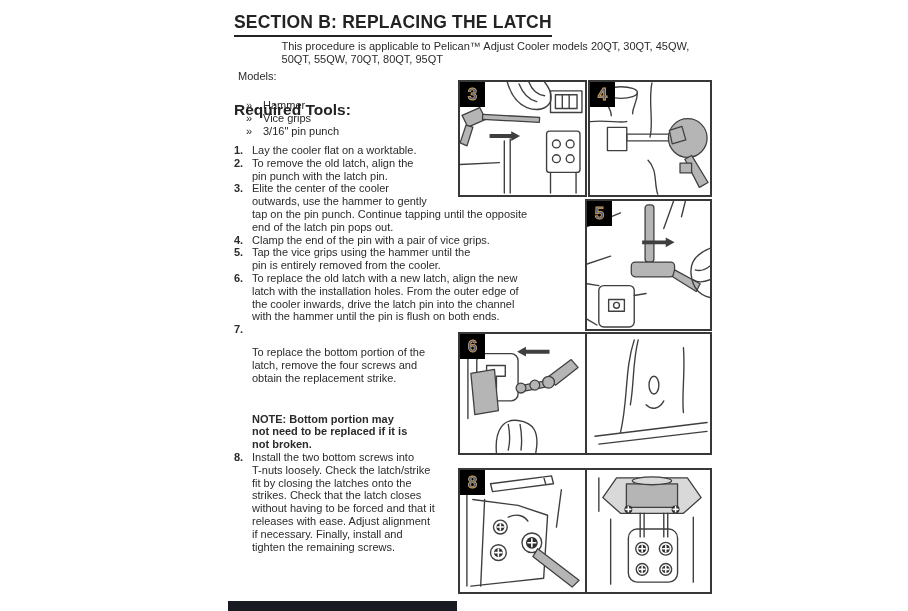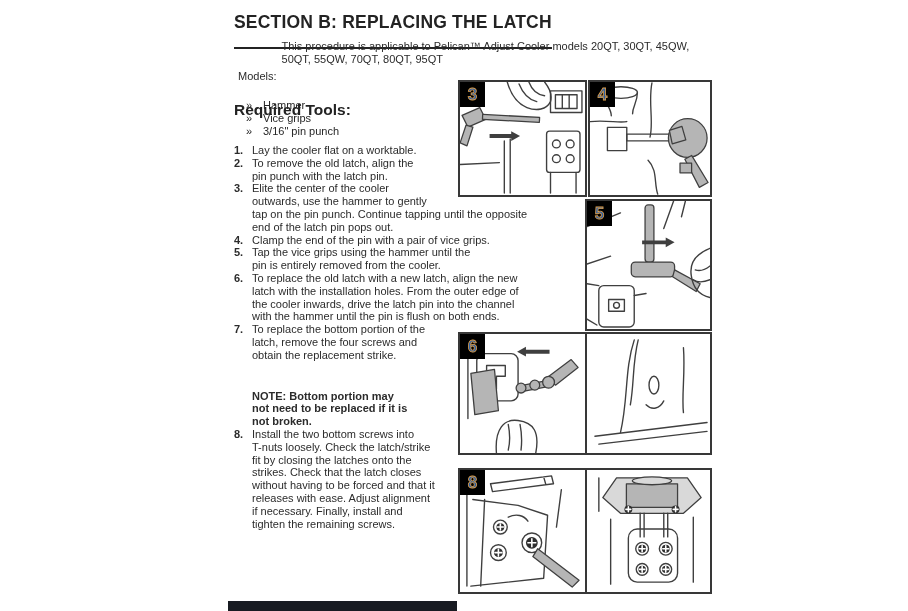--- a/index.html
+++ b/index.html
@@ -7,21 +7,21 @@
     width:908px;height:611px;position:relative;overflow:hidden;
     background:#ffffff;color:#262626;
     font-family:"Liberation Sans","DejaVu Sans",sans-serif;
     -webkit-font-smoothing:antialiased;
   }
   .abs{position:absolute;}
   
   .doc-title{
     left:234px;top:12px;
     font-size:17.5px;font-weight:bold;letter-spacing:.2px;color:#232323;
-    border-bottom:2.5px solid #232323;padding-bottom:14px;display:inline-block;
+    border-bottom:2.5px solid #232323;padding-bottom:2px;display:inline-block;
   }
   .models{left:238px;top:40px;font-size:11px;line-height:12.6px;display:flex;gap:5px;color:#2b2b2b;}
   .models .lbl{white-space:nowrap;margin-top:30px;}
   .req-heading{left:234px;top:77px;font-size:15.5px;font-weight:bold;color:#232323;margin-top:24px;}
   .tools{left:246px;top:99px;font-size:11px;line-height:12.8px;}
   .tools .tool-row{display:flex;gap:9px;}
   .tools .blt{width:8px;}
   .steps{left:234px;top:144px;width:334px;font-size:11px;line-height:12.8px;color:#2b2b2b;}
   .step{display:flex;}
   .step .n{width:18px;flex:0 0 18px;font-weight:bold;}
@@ -106,21 +106,21 @@
   </div>
   <div class="step">
     <span class="n">6.</span>
     <span class="t">To replace the old latch with a new latch, align the new
 latch with the installation holes. From the outer edge of
 the cooler inwards, drive the latch pin into the channel
 with the hammer until the pin is flush on both ends.</span>
   </div>
   <div class="step">
     <span class="n">7.</span>
-    <span class="t"><span style="display:block;white-space:pre-line;">To replace the bottom portion of the
+    <span class="t"><span style="display:block;white-space:pre-line;margin-top:23px;">To replace the bottom portion of the
 latch, remove the four screws and
 obtain the replacement strike.</span><b class="note">NOTE: Bottom portion may
 not need to be replaced if it is
 not broken.</b></span>
   </div>
   <div class="step">
     <span class="n">8.</span>
     <span class="t">Install the two bottom screws into
 T-nuts loosely. Check the latch/strike
 fit by closing the latches onto the

